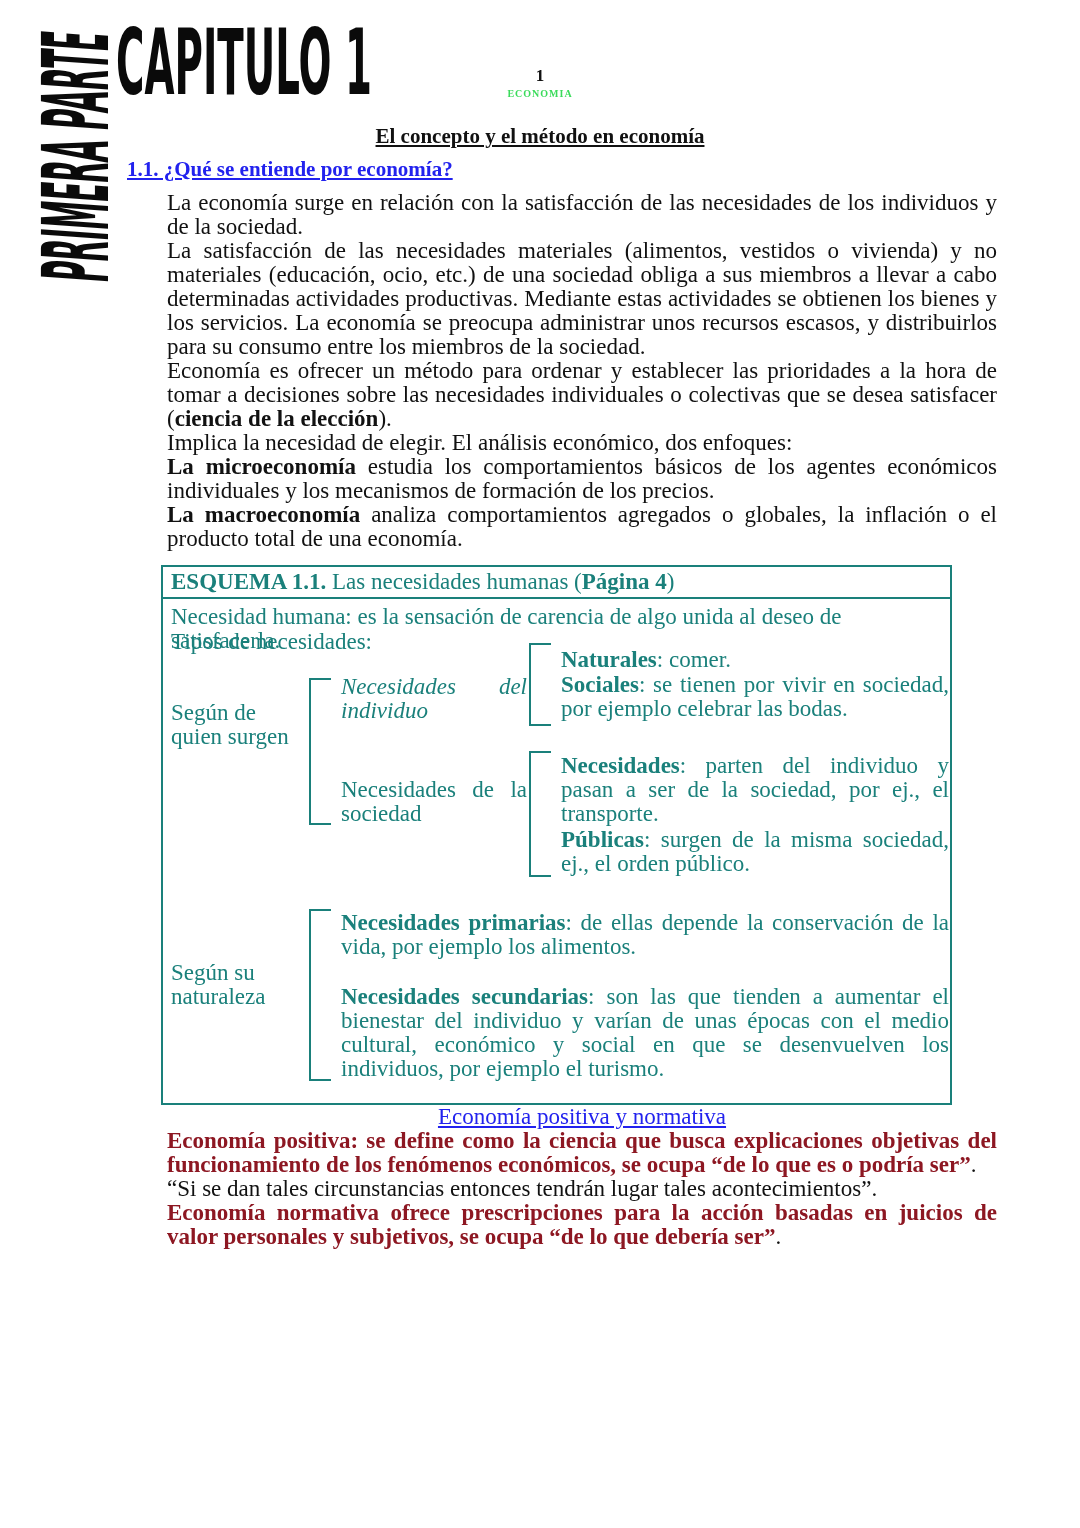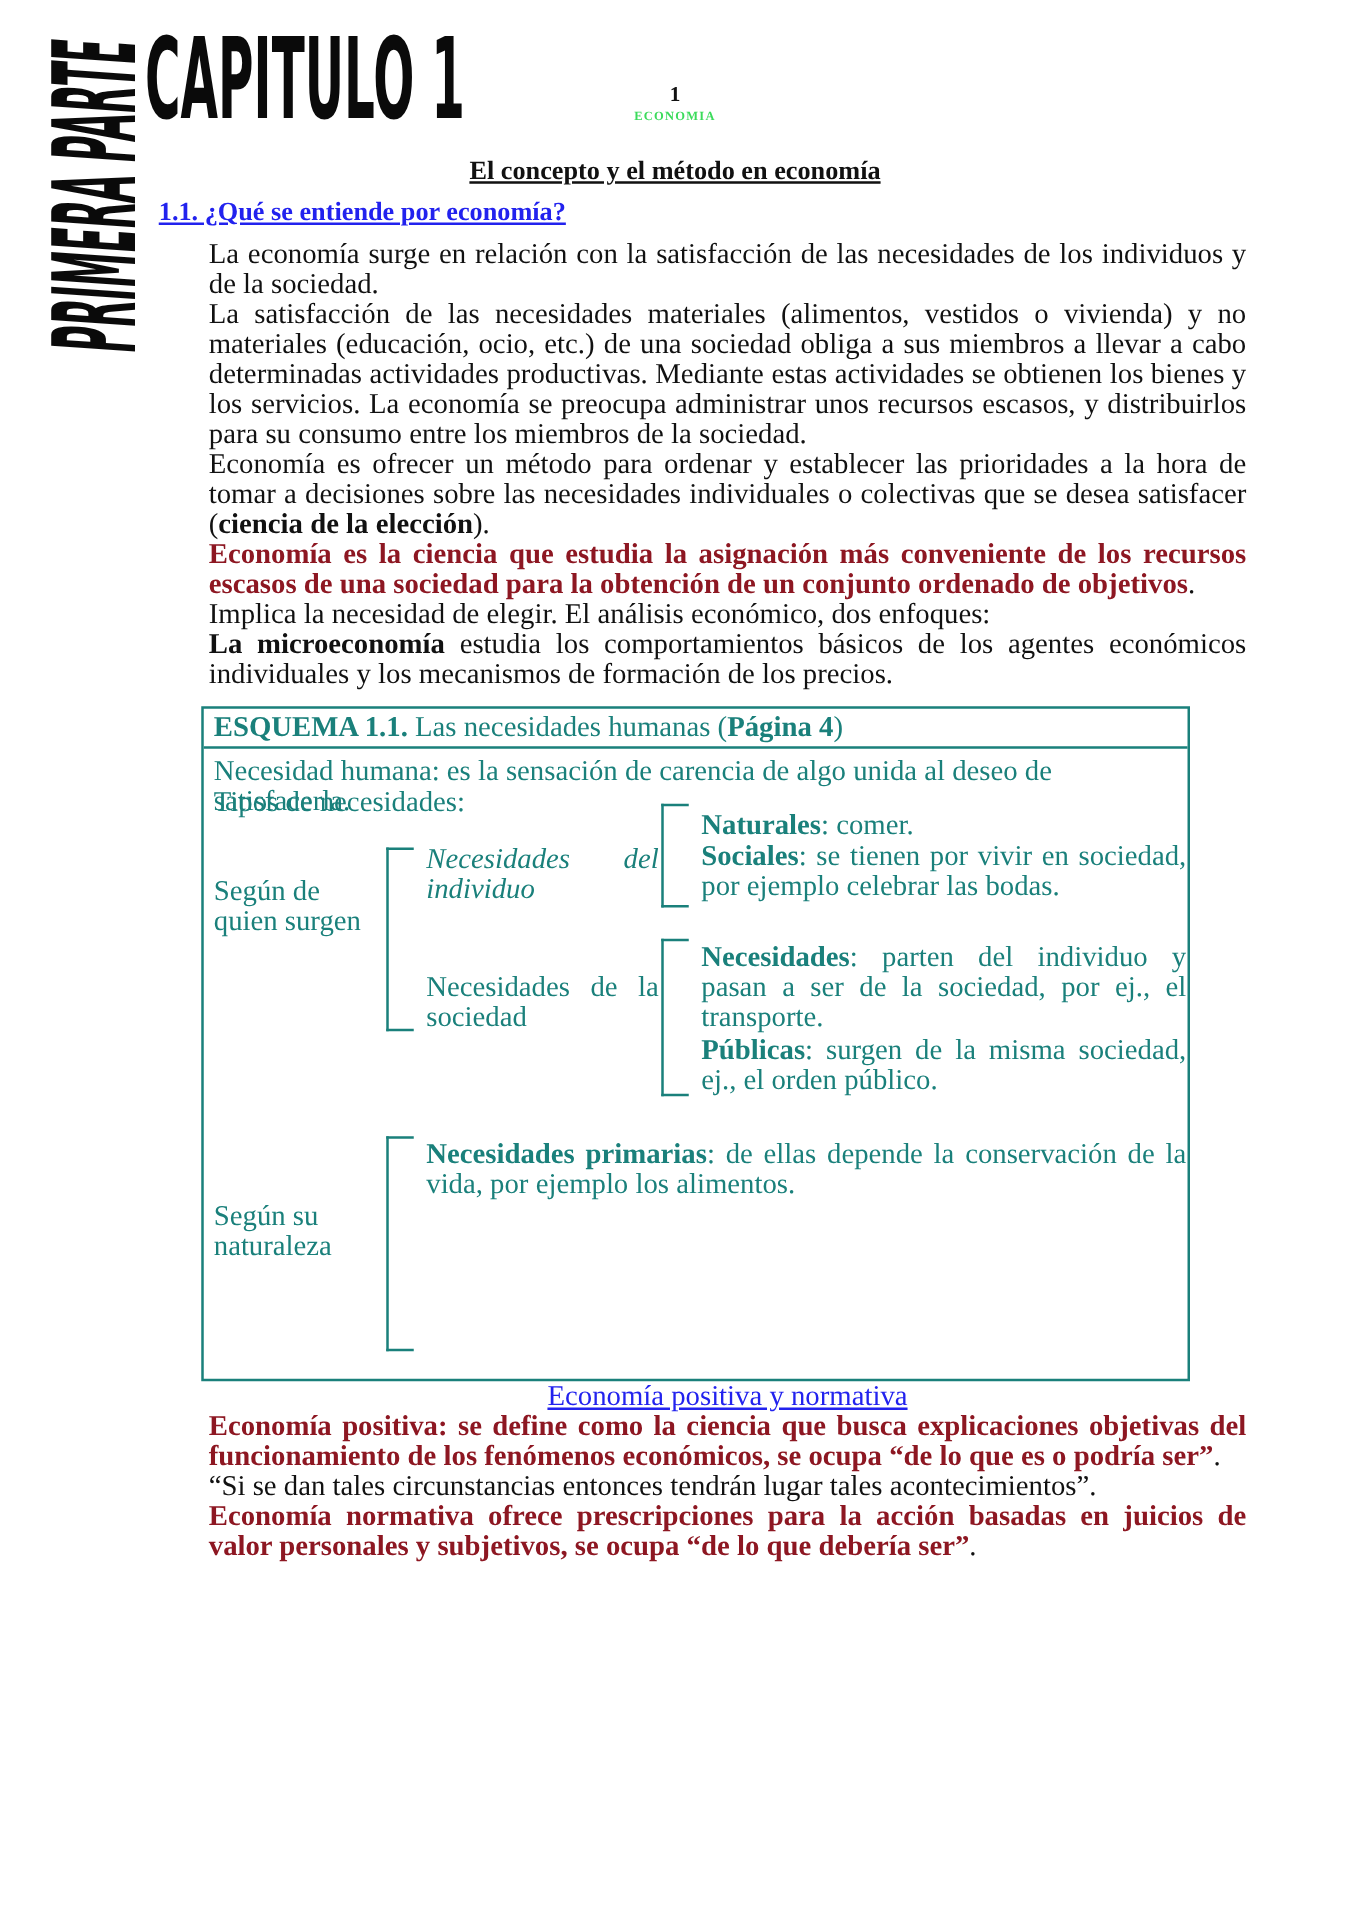--- a/index.html
+++ b/index.html
@@ -109,23 +109,23 @@
 
   <div class="page-num">1</div>
   <div class="course-name">ECONOMIA</div>
   <div class="main-title">El concepto y el método en economía</div>
   <div class="section-heading">1.1. ¿Qué se entiende por economía?</div>
 
   <div class="body-col">
     <p>La economía surge en relación con la satisfacción de las necesidades de los individuos y de la sociedad.</p>
     <p>La satisfacción de las necesidades materiales (alimentos, vestidos o vivienda) y no materiales (educación, ocio, etc.) de una sociedad obliga a sus miembros a llevar a cabo determinadas actividades productivas. Mediante estas actividades se obtienen los bienes y los servicios. La economía se preocupa administrar unos recursos escasos, y distribuirlos para su consumo entre los miembros de la sociedad.</p>
     <p><span>Economía es ofrecer un método para ordenar y establecer las prioridades a la hora de tomar a decisiones sobre las necesidades individuales o colectivas que se desea satisfacer (</span><b>ciencia de la elección</b><span>).</span></p>
-    <p><span class="red">Economía es la ciencia que estudia la asignación más conveniente de los recursos escasos de una sociedad para la obtención de un conjunto ordenado de objetivos</span><span class="black-dot">.</span></p>
     <p>Implica la necesidad de elegir. El análisis económico, dos enfoques:</p>
     <p><b>La microeconomía</b><span>  estudia los comportamientos básicos de los agentes económicos individuales y los mecanismos de formación de los precios.</span></p>
+    <p><b>La macroeconomía</b><span> analiza comportamientos agregados o globales, la inflación o el producto total de una economía.</span></p>
 
     <div class="esquema">
       <div class="esquema-header">
         <b>ESQUEMA 1.1.</b><span> Las necesidades humanas (</span><b>Página 4</b><span>)</span>
       </div>
       <div class="esquema-body">
         <div class="abs" style="top:6px;left:8px;width:775px;">Necesidad humana: es la sensación de carencia de algo unida al deseo de satisfacerla.</div>
         <div class="abs" style="top:31px;left:8px;">Tipos de necesidades:</div>
 
         <div class="abs" style="top:102px;left:8px;width:140px;">Según de quien surgen</div>
@@ -137,20 +137,21 @@
         <div class="abs jst" style="top:74px;left:398px;width:388px;"><b>Sociales</b><span>: se tienen por vivir en sociedad, por ejemplo celebrar las bodas.</span></div>
 
         <div class="abs jst" style="top:179px;left:178px;width:186px;">Necesidades de la sociedad</div>
         <div class="bracket" style="left:366px;top:152px;height:126px;"></div>
         <div class="abs jst" style="top:155px;left:398px;width:388px;"><b>Necesidades</b><span>: parten del individuo y pasan a ser de la sociedad, por ej., el transporte.</span></div>
         <div class="abs jst" style="top:229px;left:398px;width:388px;"><b>Públicas</b><span>: surgen de la misma sociedad, ej., el orden público.</span></div>
 
         <div class="abs" style="top:362px;left:8px;width:140px;">Según su naturaleza</div>
         <div class="bracket" style="left:146px;top:310px;height:172px;"></div>
         <div class="abs jst" style="top:312px;left:178px;width:608px;"><b>Necesidades primarias</b><span>: de ellas depende la conservación de la vida, por ejemplo los alimentos.</span></div>
+        <div class="abs jst" style="top:386px;left:178px;width:608px;"><b>Necesidades secundarias</b><span>: son las que tienden a aumentar el bienestar del individuo y varían de unas épocas con el medio cultural, económico y social en que se desenvuelven los individuos, por ejemplo el turismo.</span></div>
       </div>
     </div>
 
     <p class="pos-heading">Economía positiva y normativa</p>
     <p><span class="red">Economía positiva: se define como la ciencia que busca explicaciones objetivas del funcionamiento de los fenómenos económicos, se ocupa “de lo que es o podría ser”</span><span class="black-dot">.</span></p>
     <p>“Si se dan tales circunstancias entonces tendrán lugar tales acontecimientos”.</p>
     <p><span class="red">Economía normativa ofrece prescripciones para la acción basadas en juicios de valor personales y subjetivos, se ocupa “de lo que debería ser”</span><span class="black-dot">.</span></p>
   </div>
 
 </div>

